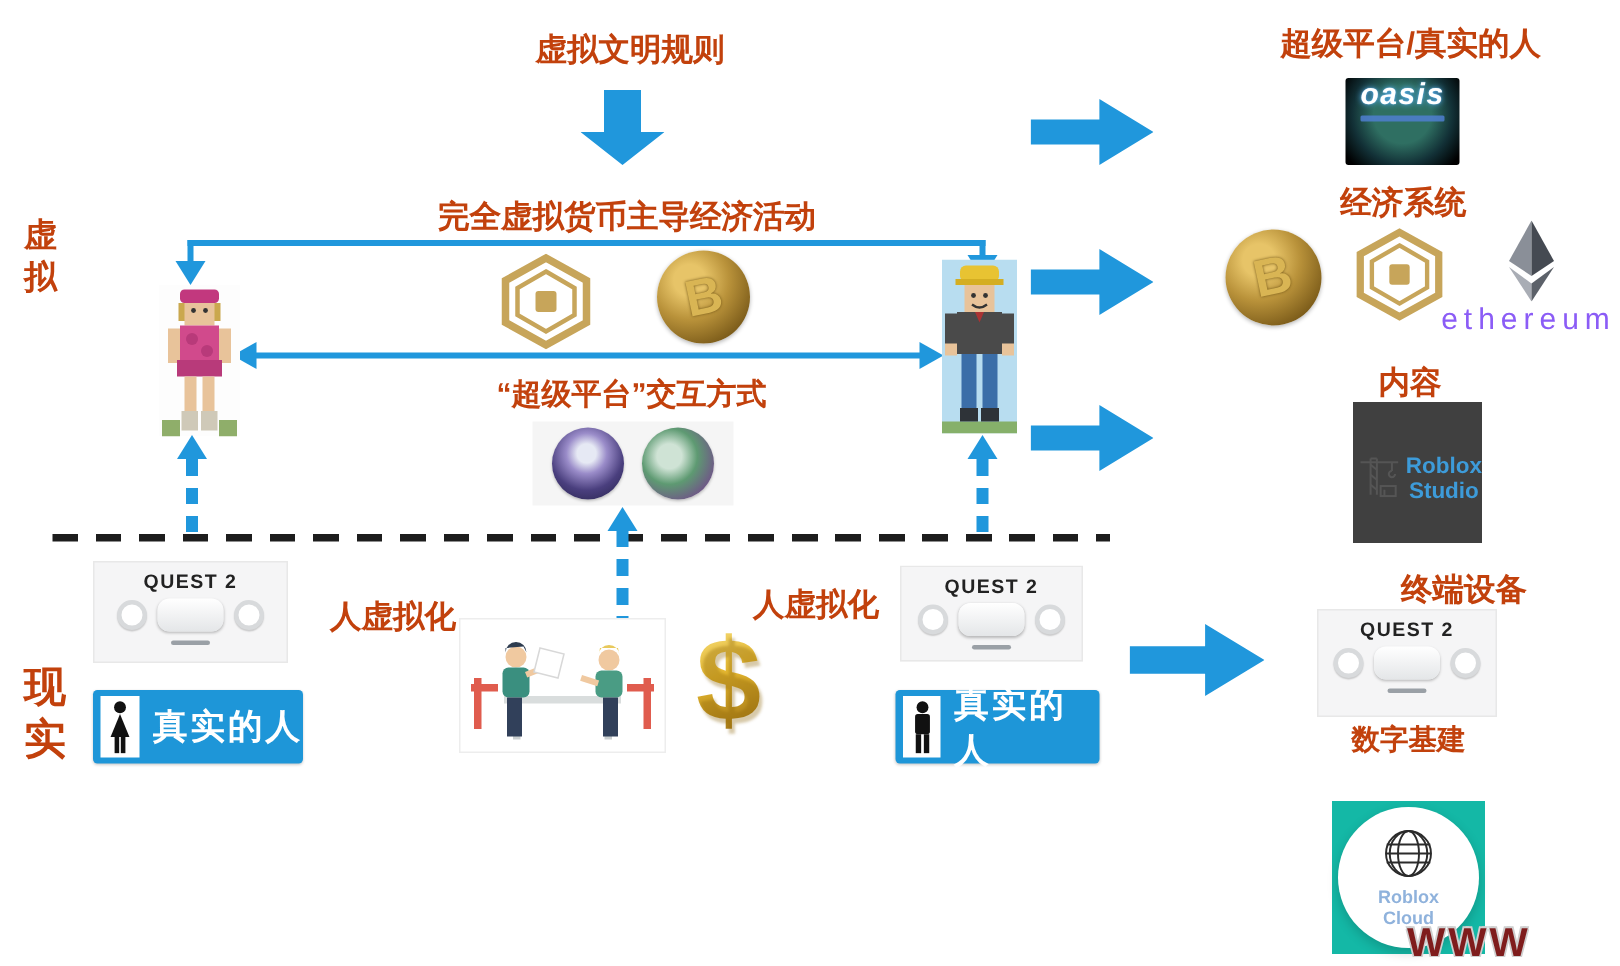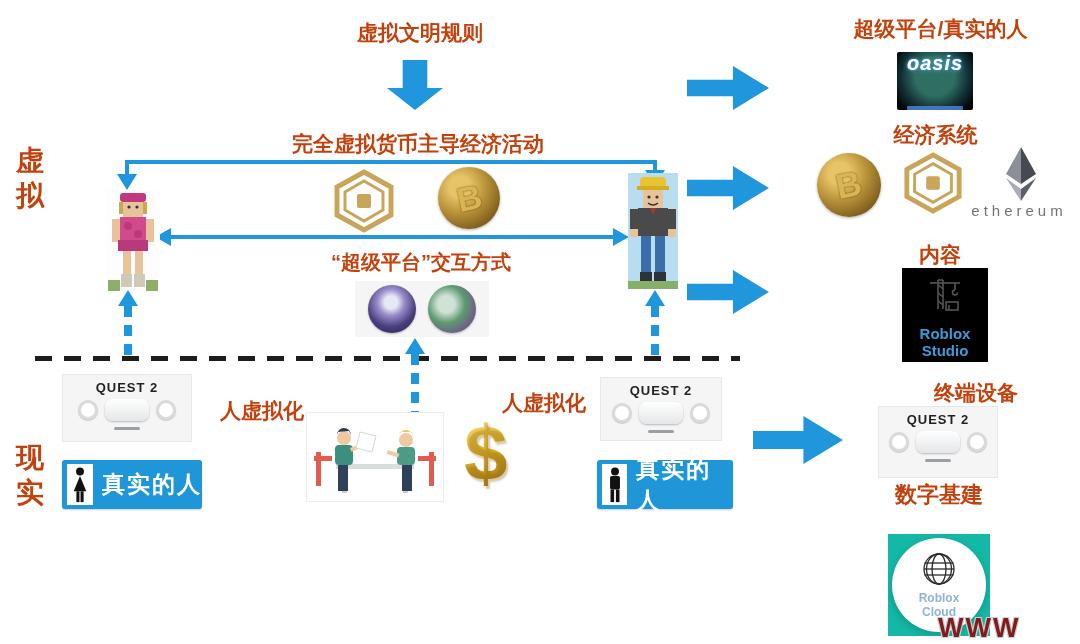--- a/index.html
+++ b/index.html
@@ -32,34 +32,34 @@
   .badge .pict{width:26px;height:41px;background:#fff;margin-left:5px;display:flex;align-items:center;justify-content:center;}
   .badge .blabel{color:#fff;font-weight:bold;font-size:23px;margin-left:9px;letter-spacing:2px;}
 
   
   .btc{border-radius:50%;background:radial-gradient(circle at 35% 32%,#e7c468 0 18%,#b9923a 45%,#7c5c1a 78%,#5d440f 100%);
        display:flex;align-items:center;justify-content:center;box-shadow:0 1px 3px rgba(0,0,0,.3);}
   .btc span{font-weight:bold;color:#d9b554;text-shadow:0 0 2px #6b4f12;transform:rotate(-12deg);}
 
   
   .oasis{background:radial-gradient(circle at 50% 42%,#2f6f62 0 38%,#123036 66%,#000 92%);
-         display:flex;flex-direction:column;align-items:center;justify-content:space-between;border-radius:2px;}
+         display:flex;flex-direction:column;align-items:center;justify-content:flex-start;border-radius:2px;}
   .oasis .otext{font-style:italic;font-weight:bold;font-size:20px;color:#fff;letter-spacing:1px;
                 text-shadow:0 0 4px #57b0ff,0 0 1px #8fd0ff;}
   .oasis .osub{width:56px;height:4px;background:#4f7fd0;opacity:.85;margin-top:2px;border-radius:1px;}
 
   
-  .studio-tile{background:#000000;display:flex;flex-direction:column;align-items:center;}
+  .studio-tile{background:#404040;display:flex;align-items:center;}
   .studio-label{color:#3D9BD9;font-weight:bold;font-size:15px;line-height:1.15;text-align:center;margin-top:8px;width:60px;}
   .cloud-tile{background:#14b8a6;}
   .cloud-circle{position:absolute;left:4px;top:4px;width:94px;height:94px;border-radius:50%;background:#fff;
                 box-shadow:0 3px 8px rgba(0,0,0,.18);display:flex;flex-direction:column;align-items:center;justify-content:center;}
   .cloud-label{color:#8FB2DC;font-weight:bold;font-size:12px;line-height:1.2;text-align:center;margin-top:4px;width:50px;}
 
-  .eth-word{color:#737373;font-size:15px;letter-spacing:4px;}
+  .eth-word{color:#8b5cf6;font-size:20px;letter-spacing:4px;}
 
   
   .games{background:#f5f5f5;display:flex;align-items:center;justify-content:center;gap:12px;}
   .gc{width:48px;height:48px;border-radius:50%;box-shadow:0 1px 2px rgba(0,0,0,.25);}
   .gc1{background:radial-gradient(circle at 48% 36%,#e6e9f4 0 16%,#9a8cc9 34%,#4a3f7e 62%,#221f44 100%);}
   .gc2{background:radial-gradient(circle at 38% 40%,#cfe3d5 0 20%,#5e9a72 45%,#705488 78%,#3e2f52 100%);}
 
   
   .dollar{font-size:78px;font-weight:800;
           background:linear-gradient(160deg,#f6dd7a 10%,#e3b62f 45%,#9c6f12 90%);
@@ -68,21 +68,21 @@
 
   .watermark{color:#7f1d1d;font-weight:bold;font-size:27px;letter-spacing:2px;
              text-shadow:-1px -1px 0 #cfcfcf,1px -1px 0 #cfcfcf,-1px 1px 0 #cfcfcf,1px 1px 0 #cfcfcf;}
   .meeting-tile{background:#fff;box-shadow:0 0 0 1px #ededed inset;}
 </style>
 </head>
 <body>
 
 <div class="canvas">
 
-  <div class="abs cn" style="left:16px;top:143px;width:38px;font-size:28px;line-height:1.25;">虚拟</div>
+  <div class="abs cn" style="left:16px;top:143px;width:38px;font-size:22px;line-height:1.25;">虚拟</div>
   <div class="abs cn" style="left:16px;top:440px;width:38px;font-size:28px;line-height:1.25;">现实</div>
 
   <div class="abs dash-sep" style="left:35px;top:356px;width:705px;"></div>
 
   <div class="abs cn center" style="left:340px;top:19px;width:160px;font-size:21px;">虚拟文明规则</div>
   <div class="abs arrow-down-big" style="left:387px;top:60px;width:56px;height:50px;"></div>
 
   <div class="abs cn center" style="left:268px;top:130px;width:300px;font-size:21px;">完全虚拟货币主导经济活动</div>
 
   <div class="abs h-line" style="left:125px;top:160px;width:532px;"></div>
@@ -294,21 +294,21 @@
   <div class="abs quest-tile" style="left:878px;top:406px;width:120px;height:72px;">
     <div class="quest-label">QUEST 2</div>
     <div class="hs-row">
       <div class="ctrl"></div>
       <div class="headset"></div>
       <div class="ctrl"></div>
     </div>
     <div class="oculus-mark"></div>
   </div>
 
-  <div class="abs cn center" style="left:892px;top:480px;width:94px;font-size:22px;">数字基建</div>
+  <div class="abs cn center" style="left:892px;top:480px;width:94px;font-size:19px;">数字基建</div>
   <div class="abs cloud-tile" style="left:888px;top:534px;width:102px;height:102px;">
     <div class="cloud-circle">
       <svg width="36" height="36" viewBox="0 0 36 36">
         <g stroke="#2b2b2b" stroke-width="1.3" fill="none">
           <circle cx="18" cy="18" r="15"></circle>
           <ellipse cx="18" cy="18" rx="7" ry="15"></ellipse>
           <ellipse cx="18" cy="18" rx="12.5" ry="15"></ellipse>
           <line x1="3.5" y1="12" x2="32.5" y2="12"></line>
           <line x1="3" y1="18" x2="33" y2="18"></line>
           <line x1="3.5" y1="24" x2="32.5" y2="24"></line>

